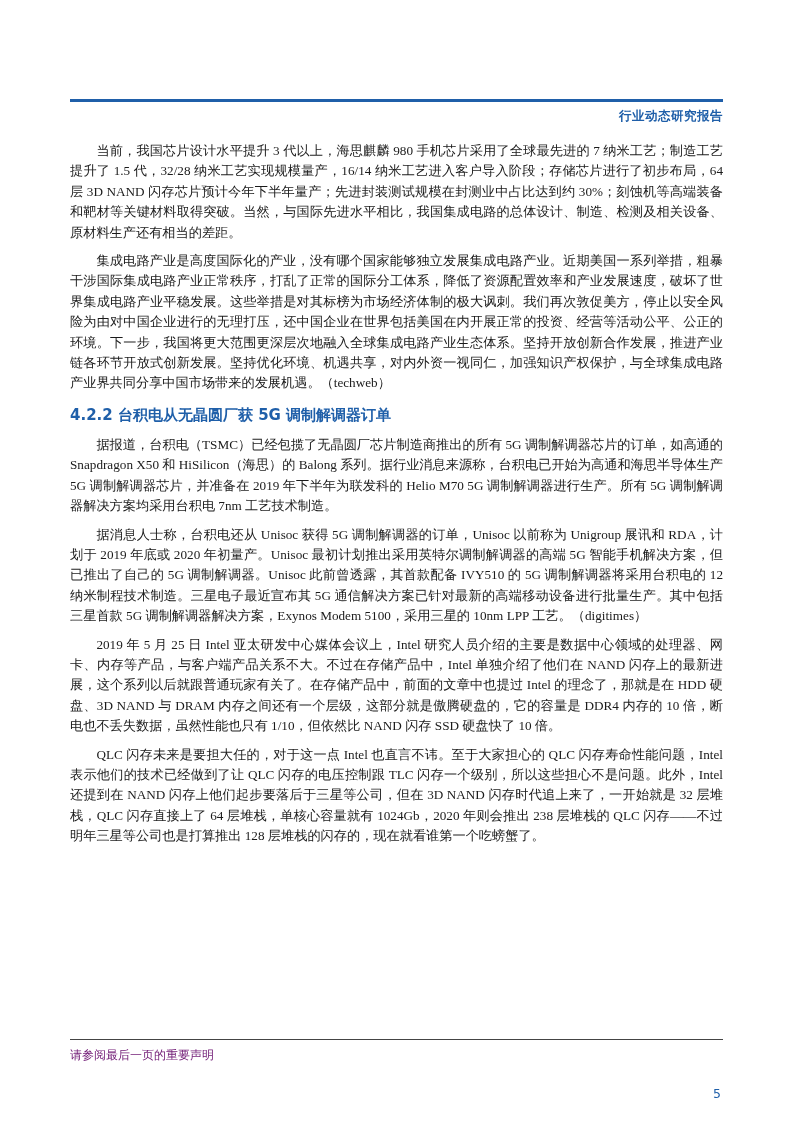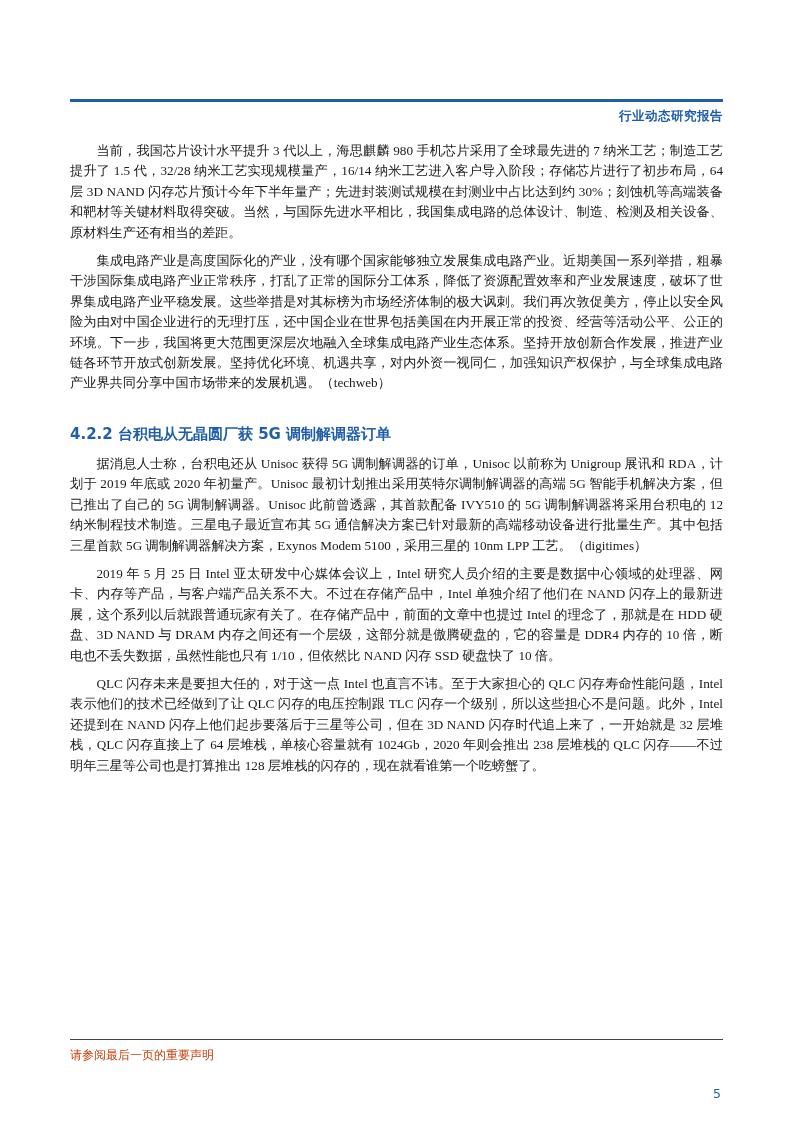--- a/index.html
+++ b/index.html
@@ -49,36 +49,36 @@
     text-align: justify;
     text-indent: 2em;
     margin: 0 0 8px 0;
     font-family: Liberation Serif, serif;
   }
   .section-heading {
     font-family: "DejaVu Sans", "Liberation Sans", sans-serif;
     font-size: 15px;
     font-weight: bold;
     color: #1F5FA9;
-    margin: 31px 0 10px 0;
+    margin: 12px 0 10px 0;
   }
   .footer-rule {
     position: absolute;
     left: 70px;
     width: 653px;
     top: 1039px;
     height: 1px;
     background: #444444;
   }
   .footer-disclaimer {
     position: absolute;
     left: 70px;
     top: 1047px;
     font-size: 12px;
-    color: #c2410c;
+    color: #701a75;
   }
   .page-number {
     position: absolute;
     right: 72px;
     top: 1086px;
     font-family: "DejaVu Sans", "Liberation Sans", sans-serif;
     font-size: 12.5px;
     color: #1F5FA9;
   }
 </style>
@@ -87,20 +87,21 @@
 
 <div class="page">
 
   <div class="header-rule"></div>
   <div class="header-title">行业动态研究报告</div>
 
   <div class="content">
     <p class="para">当前，我国芯片设计水平提升 3 代以上，海思麒麟 980 手机芯片采用了全球最先进的 7 纳米工艺；制造工艺提升了 1.5 代，32/28 纳米工艺实现规模量产，16/14 纳米工艺进入客户导入阶段；存储芯片进行了初步布局，64 层 3D NAND 闪存芯片预计今年下半年量产；先进封装测试规模在封测业中占比达到约 30%；刻蚀机等高端装备和靶材等关键材料取得突破。当然，与国际先进水平相比，我国集成电路的总体设计、制造、检测及相关设备、原材料生产还有相当的差距。</p>
     <p class="para">集成电路产业是高度国际化的产业，没有哪个国家能够独立发展集成电路产业。近期美国一系列举措，粗暴干涉国际集成电路产业正常秩序，打乱了正常的国际分工体系，降低了资源配置效率和产业发展速度，破坏了世界集成电路产业平稳发展。这些举措是对其标榜为市场经济体制的极大讽刺。我们再次敦促美方，停止以安全风险为由对中国企业进行的无理打压，还中国企业在世界包括美国在内开展正常的投资、经营等活动公平、公正的环境。下一步，我国将更大范围更深层次地融入全球集成电路产业生态体系。坚持开放创新合作发展，推进产业链各环节开放式创新发展。坚持优化环境、机遇共享，对内外资一视同仁，加强知识产权保护，与全球集成电路产业界共同分享中国市场带来的发展机遇。（techweb）</p>
     <h2 class="section-heading">4.2.2 台积电从无晶圆厂获 5G 调制解调器订单</h2>
+    <p class="para">据报道，台积电（TSMC）已经包揽了无晶圆厂芯片制造商推出的所有 5G 调制解调器芯片的订单，如高通的 Snapdragon X50 和 HiSilicon（海思）的 Balong 系列。据行业消息来源称，台积电已开始为高通和海思半导体生产 5G 调制解调器芯片，并准备在 2019 年下半年为联发科的 Helio M70 5G 调制解调器进行生产。所有 5G 调制解调器解决方案均采用台积电 7nm 工艺技术制造。</p>
     <p class="para">据消息人士称，台积电还从 Unisoc 获得 5G 调制解调器的订单，Unisoc 以前称为 Unigroup 展讯和 RDA，计划于 2019 年底或 2020 年初量产。Unisoc 最初计划推出采用英特尔调制解调器的高端 5G 智能手机解决方案，但已推出了自己的 5G 调制解调器。Unisoc 此前曾透露，其首款配备 IVY510 的 5G 调制解调器将采用台积电的 12 纳米制程技术制造。三星电子最近宣布其 5G 通信解决方案已针对最新的高端移动设备进行批量生产。其中包括三星首款 5G 调制解调器解决方案，Exynos Modem 5100，采用三星的 10nm LPP 工艺。（digitimes）</p>
     <p class="para">2019 年 5 月 25 日 Intel 亚太研发中心媒体会议上，Intel 研究人员介绍的主要是数据中心领域的处理器、网卡、内存等产品，与客户端产品关系不大。不过在存储产品中，Intel 单独介绍了他们在 NAND 闪存上的最新进展，这个系列以后就跟普通玩家有关了。在存储产品中，前面的文章中也提过 Intel 的理念了，那就是在 HDD 硬盘、3D NAND 与 DRAM 内存之间还有一个层级，这部分就是傲腾硬盘的，它的容量是 DDR4 内存的 10 倍，断电也不丢失数据，虽然性能也只有 1/10，但依然比 NAND 闪存 SSD 硬盘快了 10 倍。</p>
     <p class="para">QLC 闪存未来是要担大任的，对于这一点 Intel 也直言不讳。至于大家担心的 QLC 闪存寿命性能问题，Intel 表示他们的技术已经做到了让 QLC 闪存的电压控制跟 TLC 闪存一个级别，所以这些担心不是问题。此外，Intel 还提到在 NAND 闪存上他们起步要落后于三星等公司，但在 3D NAND 闪存时代追上来了，一开始就是 32 层堆栈，QLC 闪存直接上了 64 层堆栈，单核心容量就有 1024Gb，2020 年则会推出 238 层堆栈的 QLC 闪存——不过明年三星等公司也是打算推出 128 层堆栈的闪存的，现在就看谁第一个吃螃蟹了。</p>
   </div>
 
   <div class="footer-rule"></div>
   <div class="footer-disclaimer">请参阅最后一页的重要声明</div>
   <div class="page-number">5</div>
 
 </div>

